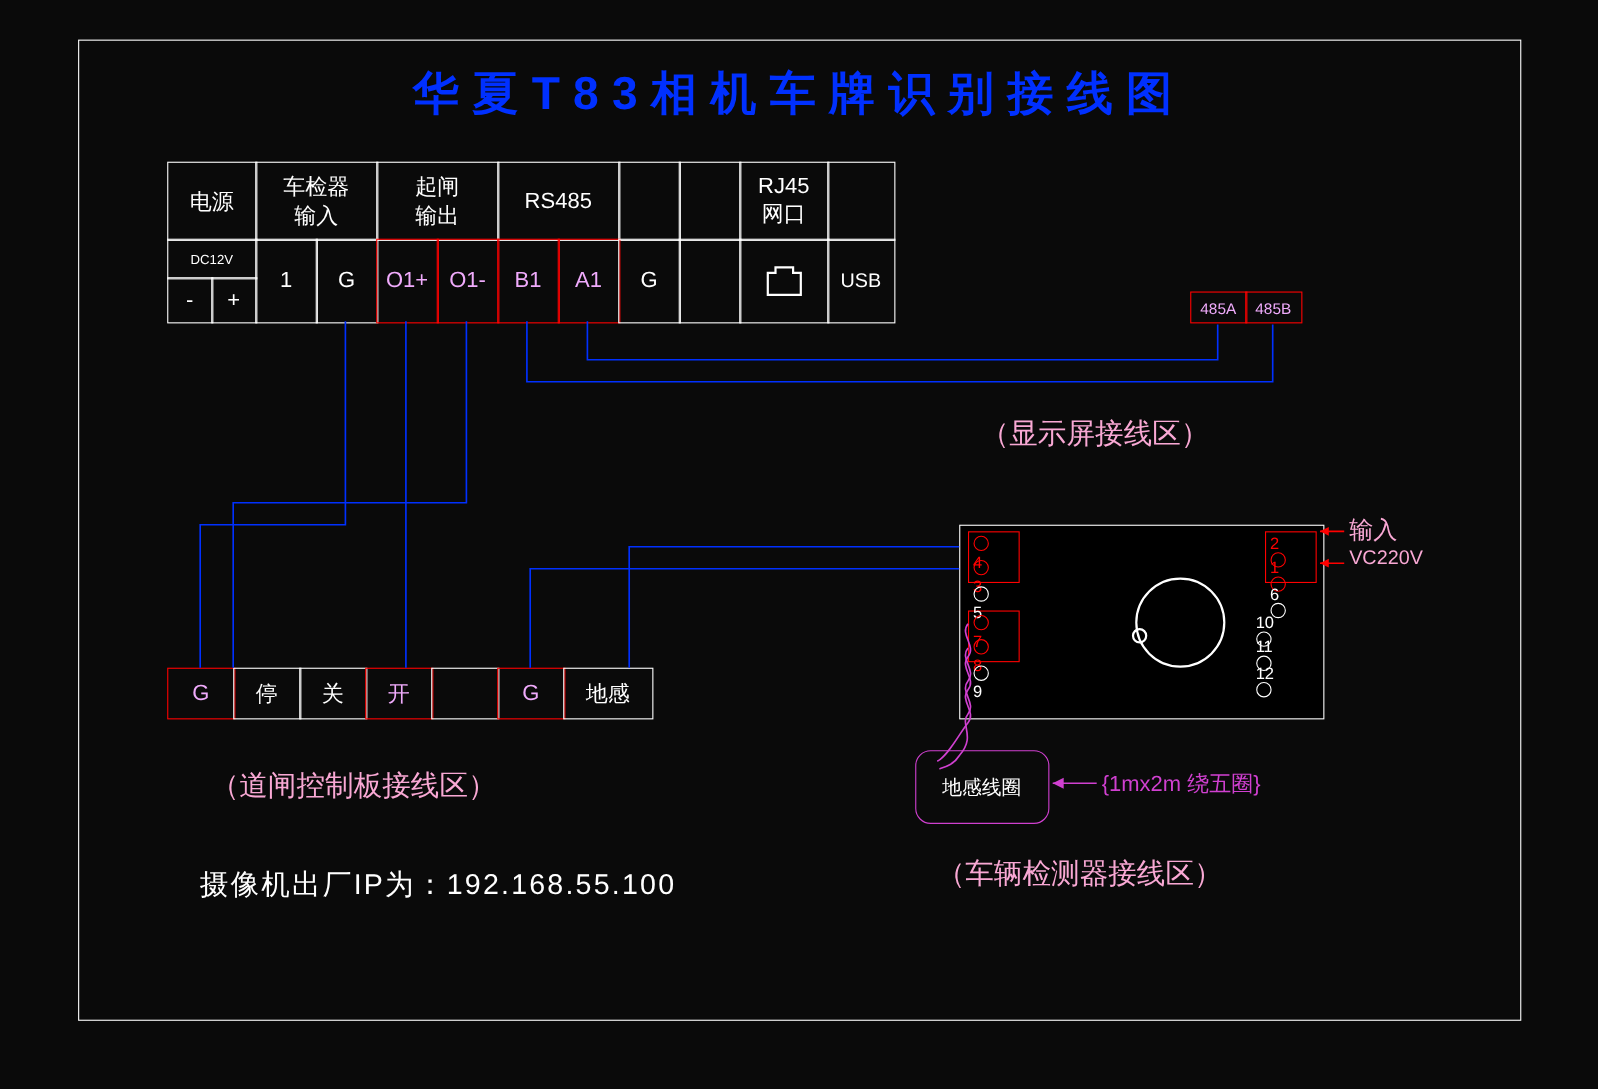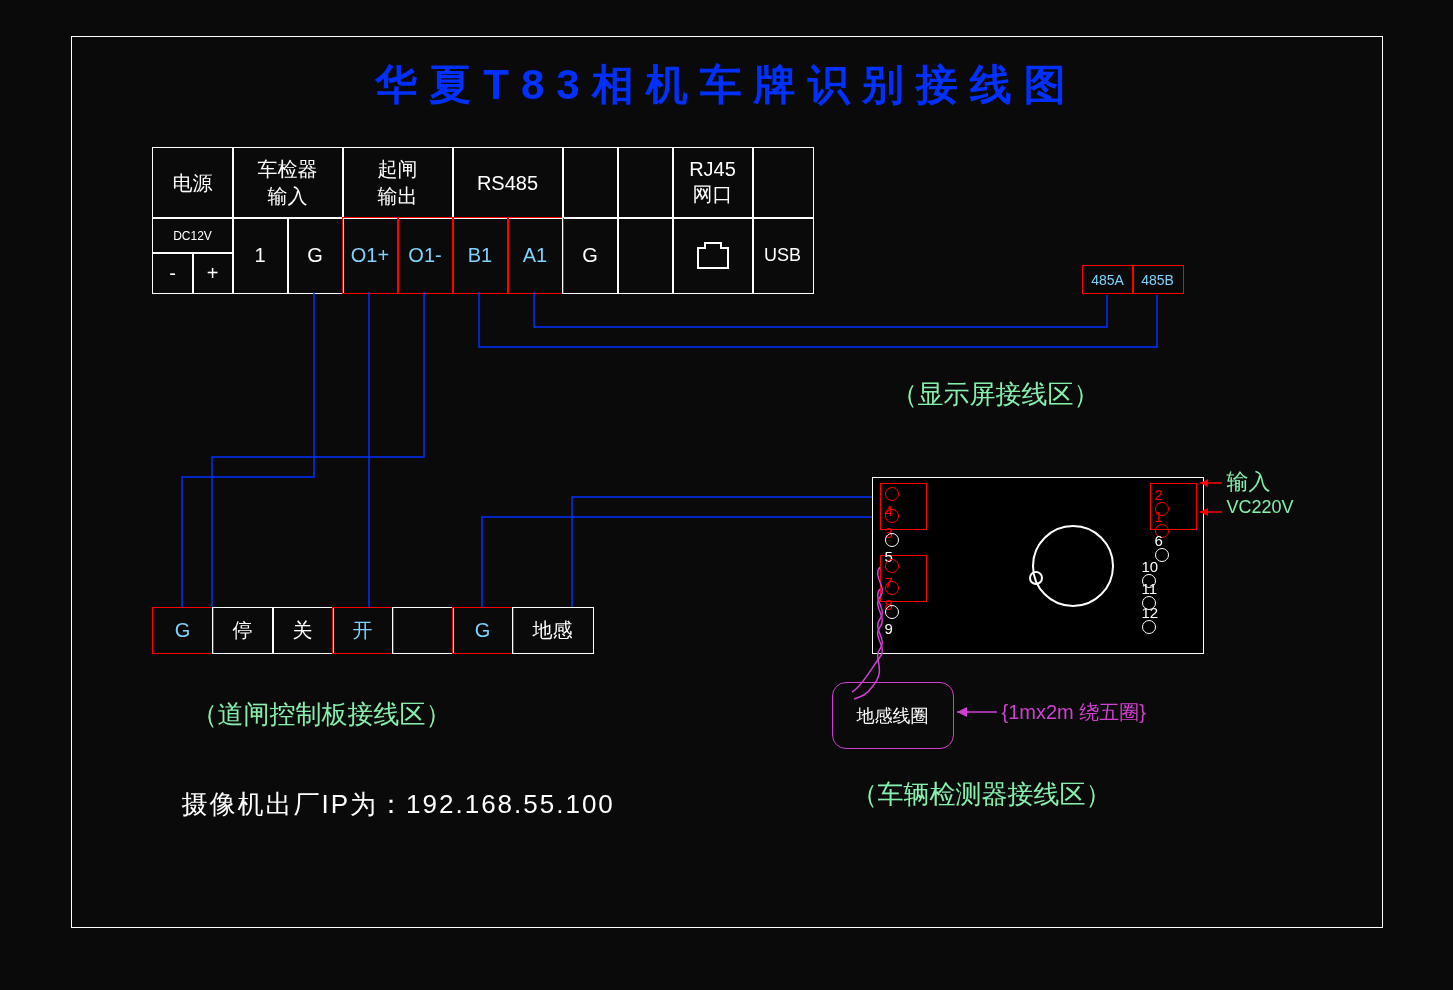--- a/index.html
+++ b/index.html
@@ -1,21 +1,21 @@
 <!DOCTYPE html>
 <html><head>
 <meta charset="utf-8">
 <style>
   body{background:#0a0a0a;margin:0;padding:20px;font-family:"Microsoft YaHei","SimHei",sans-serif;color:#fff}
   .frame{border:1px solid #fff;width:1310px;height:890px;position:relative;margin:16px auto}
   .title{color:#0030ff;font-size:42px;font-weight:bold;letter-spacing:12px;text-align:center;padding-top:20px}
   .abs{position:absolute}
   .wbox{border:1px solid #fff;font-size:20px;display:flex;align-items:center;justify-content:center;text-align:center}
-  .rbox{border:1px solid #ff0000;color:#7dd3fc;font-size:20px;display:flex;align-items:center;justify-content:center;text-align:center}
-  .rtxt{color:#86efac;font-size:26px}
+  .rbox{border:1px solid #ff0000;color:#f0abfc;font-size:20px;display:flex;align-items:center;justify-content:center;text-align:center}
+  .rtxt{color:#f9a8d4;font-size:26px}
   .wtxt{color:#fff;font-size:26px}
   svg{position:absolute;top:0;left:0;pointer-events:none}
   .pin{font-size:15px;line-height:1}
   .redpin{color:#ff0000}
   .tcircle{width:12px;height:12px;border-radius:50%;display:inline-block}
 </style>
 </head>
 <body>
 
 <div class="frame">

